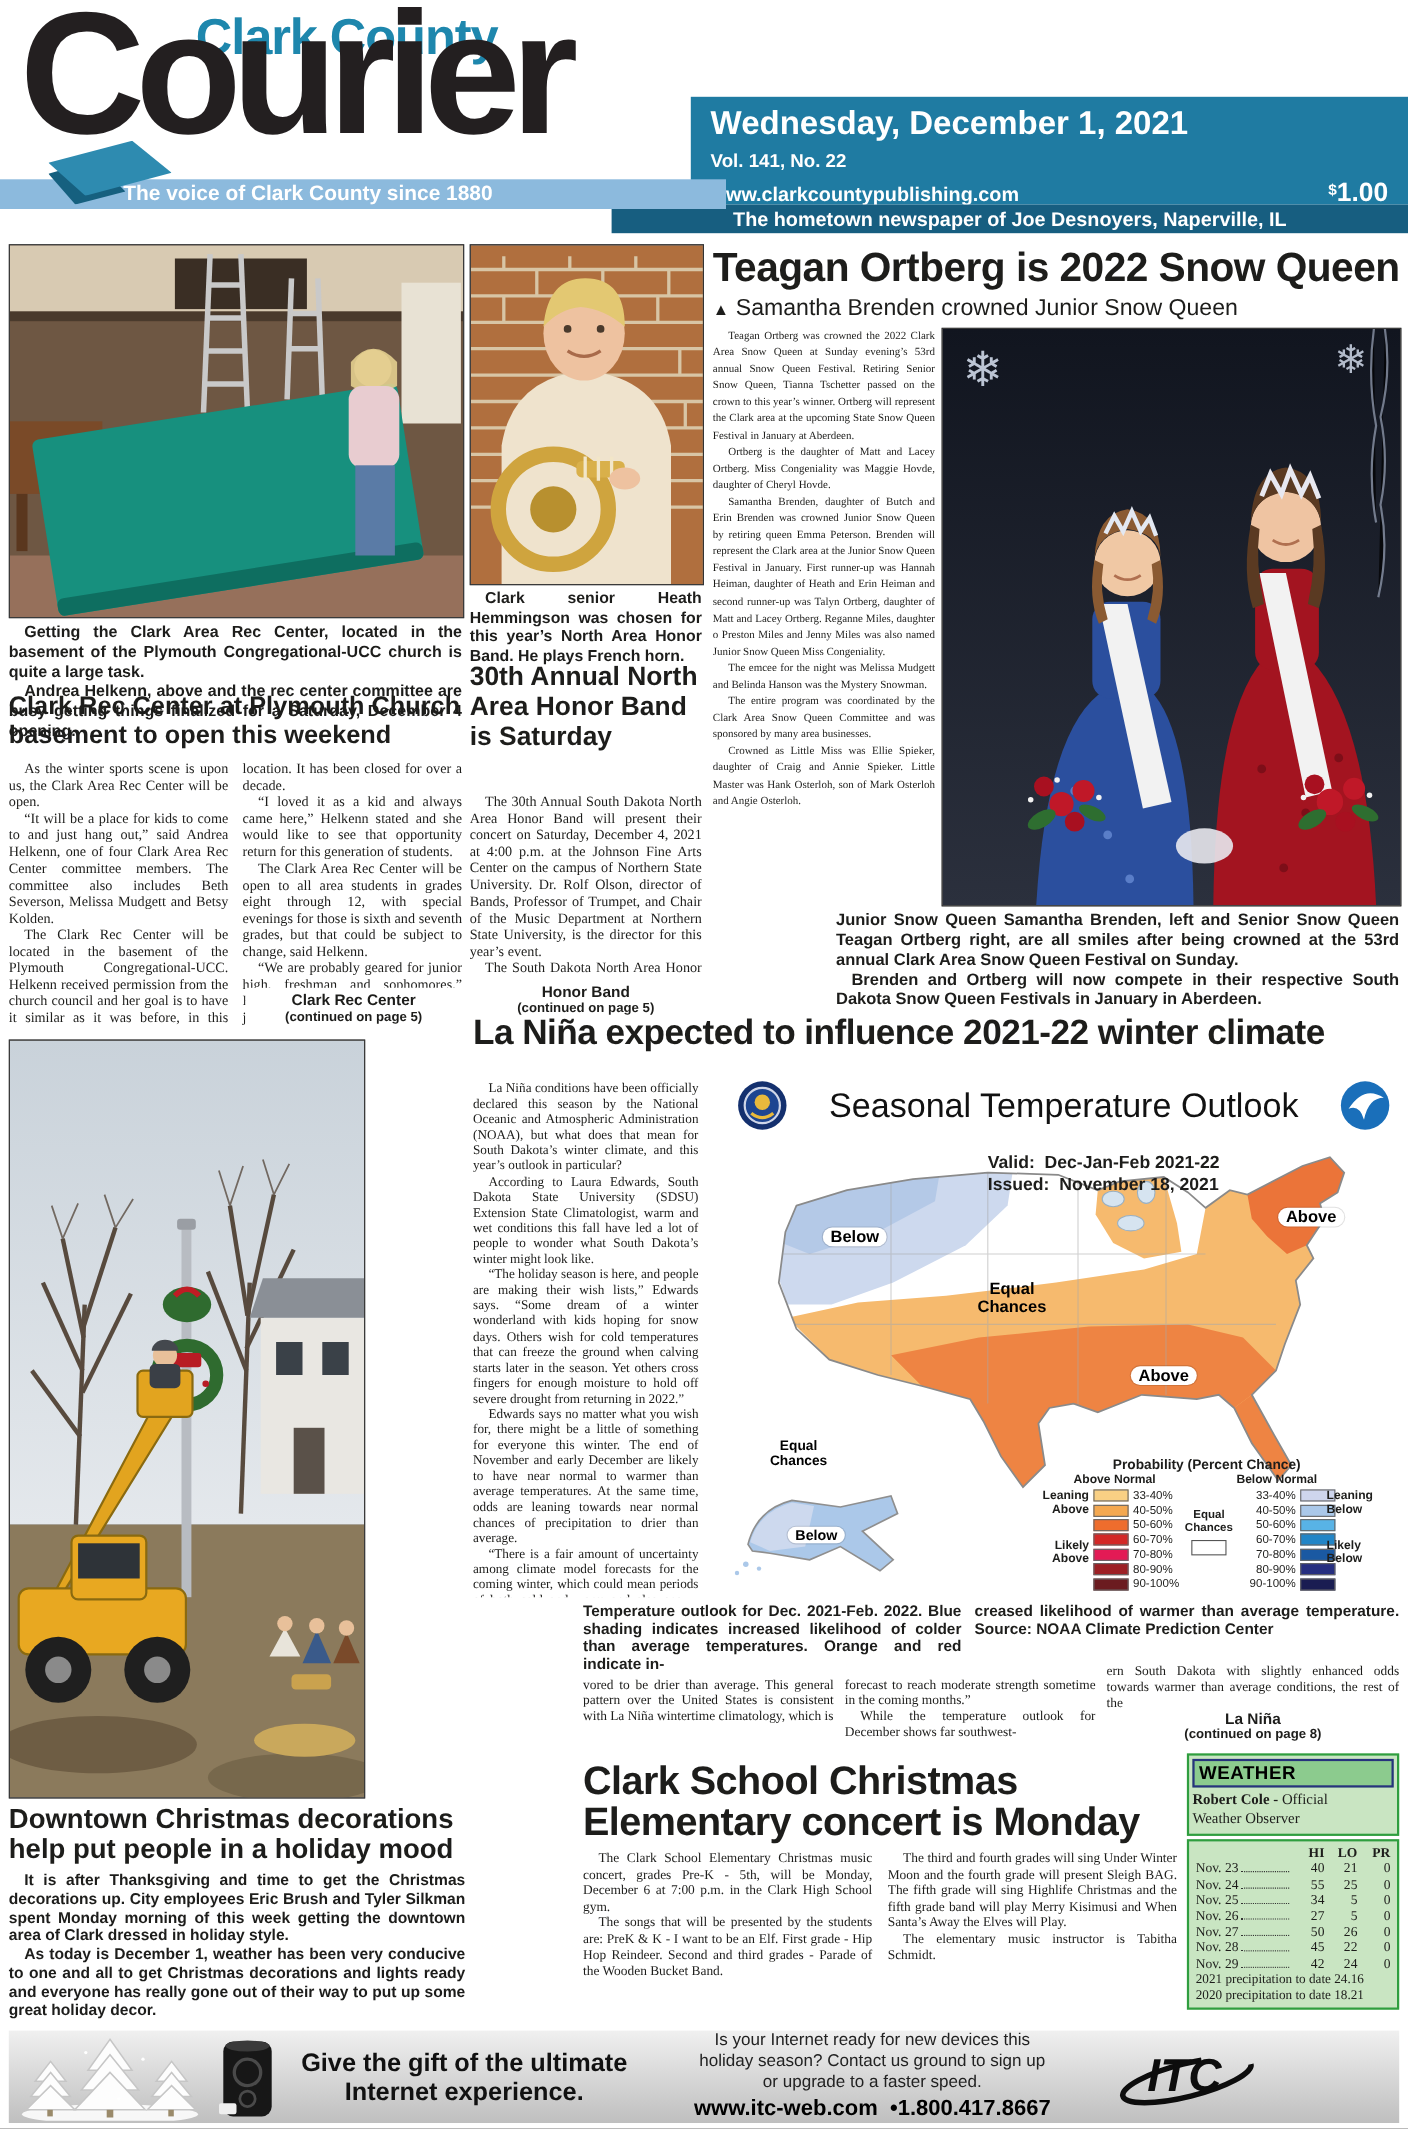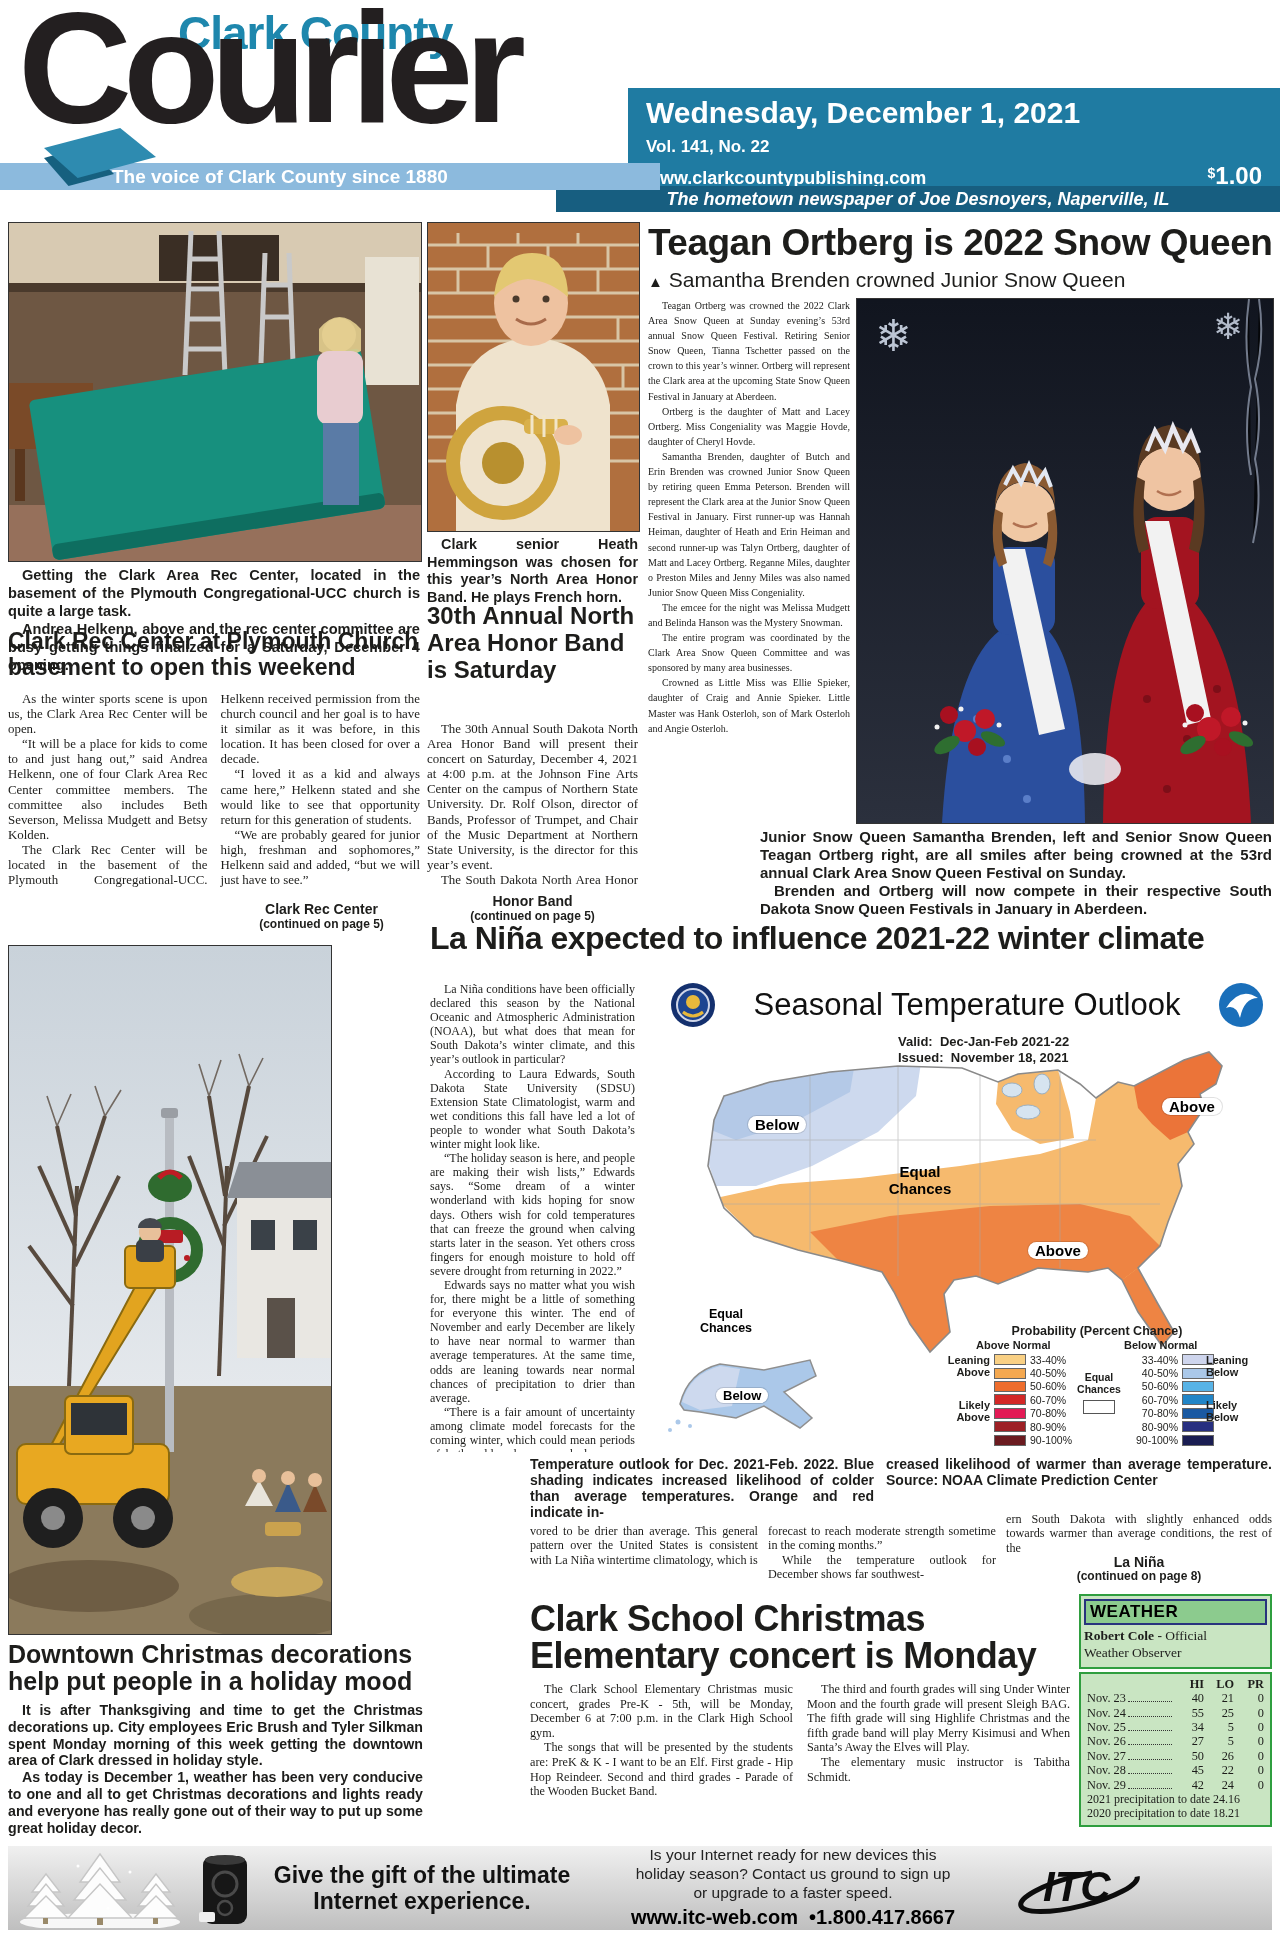--- a/index.html
+++ b/index.html
@@ -26,21 +26,21 @@
   .band-blue{left:0;top:163px;width:660px;height:27px;background:#8cbadd;z-index:1;}
   .band-blue span{display:block;padding-left:112px;line-height:27px;font-size:19px;font-weight:bold;color:#fff;}
   .datebox{left:628px;top:88px;width:652px;height:98px;background:#1f7ba2;color:#fff;box-sizing:border-box;padding:8px 18px 6px;}
   .datebox .d1{font-size:30px;font-weight:bold;margin-bottom:7px;}
   .datebox .d2{font-size:17px;font-weight:bold;margin-bottom:5px;}
   .datebox .d3{font-size:18px;font-weight:bold;display:flex;align-items:baseline;}
   .datebox .url{flex:1;}
   .datebox .cur{font-size:14px;vertical-align:top;position:relative;top:-6px;font-weight:bold;}
   .datebox .amt{font-size:24px;font-weight:bold;}
   .band-dark{left:556px;top:186px;width:724px;height:26px;background:#175e80;color:#fff;
-             font-style:italic;font-weight:bold;font-size:18px;text-align:center;line-height:26px;}
+             font-weight:bold;font-size:18px;text-align:center;line-height:26px;}
   
   .photo{border:1px solid #333;overflow:hidden;background:#777;}
   
   .rec-photo{left:8px;top:222px;width:412px;height:338px;}
   .rec-cap{left:8px;top:566px;width:412px;font-size:14.6px;line-height:1.24;}
   .rec-head{left:8px;top:628px;width:424px;font-size:23px;line-height:26px;}
   .rec-body{left:8px;top:692px;width:412px;height:242px;column-count:2;column-gap:13px;
             font-size:12.9px;line-height:15.1px;overflow:hidden;}
   .rec-note{left:223px;top:898px;width:197px;background:#fff;padding-top:3px;}
   
@@ -62,21 +62,21 @@
   .ln-capL{left:530px;top:1456px;width:344px;font-size:14px;line-height:16px;}
   .ln-capR{left:886px;top:1456px;width:386px;font-size:14px;line-height:16px;}
   .ln-cont{font-size:12.2px;line-height:14.3px;overflow:hidden;}
   .ln-contA{left:530px;top:1524px;width:228px;height:64px;}
   .ln-contB{left:768px;top:1524px;width:228px;height:64px;}
   .ln-contC{left:1006px;top:1512px;width:266px;height:80px;}
   
   .map-fig{left:660px;top:980px;width:612px;height:472px;background:#fff;}
   .map-title-row{position:absolute;top:2px;left:0;width:612px;display:flex;align-items:center;}
   .map-title{flex:1;text-align:center;font-size:31px;color:#111;}
-  .map-valid{position:absolute;left:238px;top:54px;font-size:13px;font-weight:bold;line-height:1.25;z-index:4;}
+  .map-valid{position:absolute;left:238px;top:68px;font-size:16px;font-weight:bold;line-height:1.25;z-index:4;}
   .map-svg{position:absolute;top:40px;left:0;z-index:1;}
   .map-lbl{position:absolute;z-index:3;font-weight:bold;font-size:15px;color:#000;}
   .pill{background:#fff;border-radius:9px;padding:0 7px;box-shadow:0 0 0 1px rgba(0,0,0,.12);}
   .lbl-below-nw{left:88px;top:136px;}
   .lbl-equal-center{left:208px;top:184px;width:104px;text-align:center;line-height:1.1;}
   .lbl-above-ne{left:502px;top:118px;}
   .lbl-above-south{left:368px;top:262px;}
   .lbl-equal-west{left:26px;top:328px;font-size:12.5px;width:80px;text-align:center;line-height:1.1;}
   .lbl-below-ak{left:56px;top:408px;font-size:13px;}
   .legend{position:absolute;left:268px;top:344px;width:338px;height:126px;z-index:3;}
@@ -187,20 +187,21 @@
   <div class="abs rec-cap capt">
     <p>Getting the Clark Area Rec Center, located in the basement of the Plymouth Congregational-UCC church is quite a large task.</p>
     <p>Andrea Helkenn, above and the rec center committee are busy getting things finalized for a Saturday, December 4 opening.</p>
   </div>
   <h2 class="abs hl rec-head" style="margin:0">Clark Rec Center at Plymouth Church basement to open this weekend</h2>
   <div class="abs rec-body bodytext serif">
     <p>As the winter sports scene is upon us, the Clark Area Rec Center will be open.</p>
     <p>“It will be a place for kids to come to and just hang out,” said Andrea Helkenn, one of four Clark Area Rec Center committee members.  The committee also includes Beth Severson, Melissa Mudgett and Betsy Kolden.</p>
     <p>The Clark Rec Center will be located in the basement of the Plymouth Congregational-UCC. Helkenn received permission from the church council and her goal is to have it similar as it was before, in this location.  It has been closed for over a decade.</p>
     <p>“I loved it as a kid and always came here,” Helkenn stated and she would like to see that opportunity return for this generation of students.</p>
+    <p>The Clark Area Rec  Center will be open to all area students in grades eight through 12, with special evenings for those is sixth and seventh grades, but that could be subject to change, said Helkenn.</p>
     <p>“We are probably geared for junior high, freshman and sophomores,” Helkenn said and added, “but we will just have to see.”</p>
 
   </div>
   <div class="abs rec-note contnote">
     <div class="nm">Clark Rec Center</div>
     <div class="pg">(continued on page 5)</div>
   </div>
 
   <div class="abs photo heath-photo">
     <svg width="211" height="308" viewBox="0 0 211 308">

